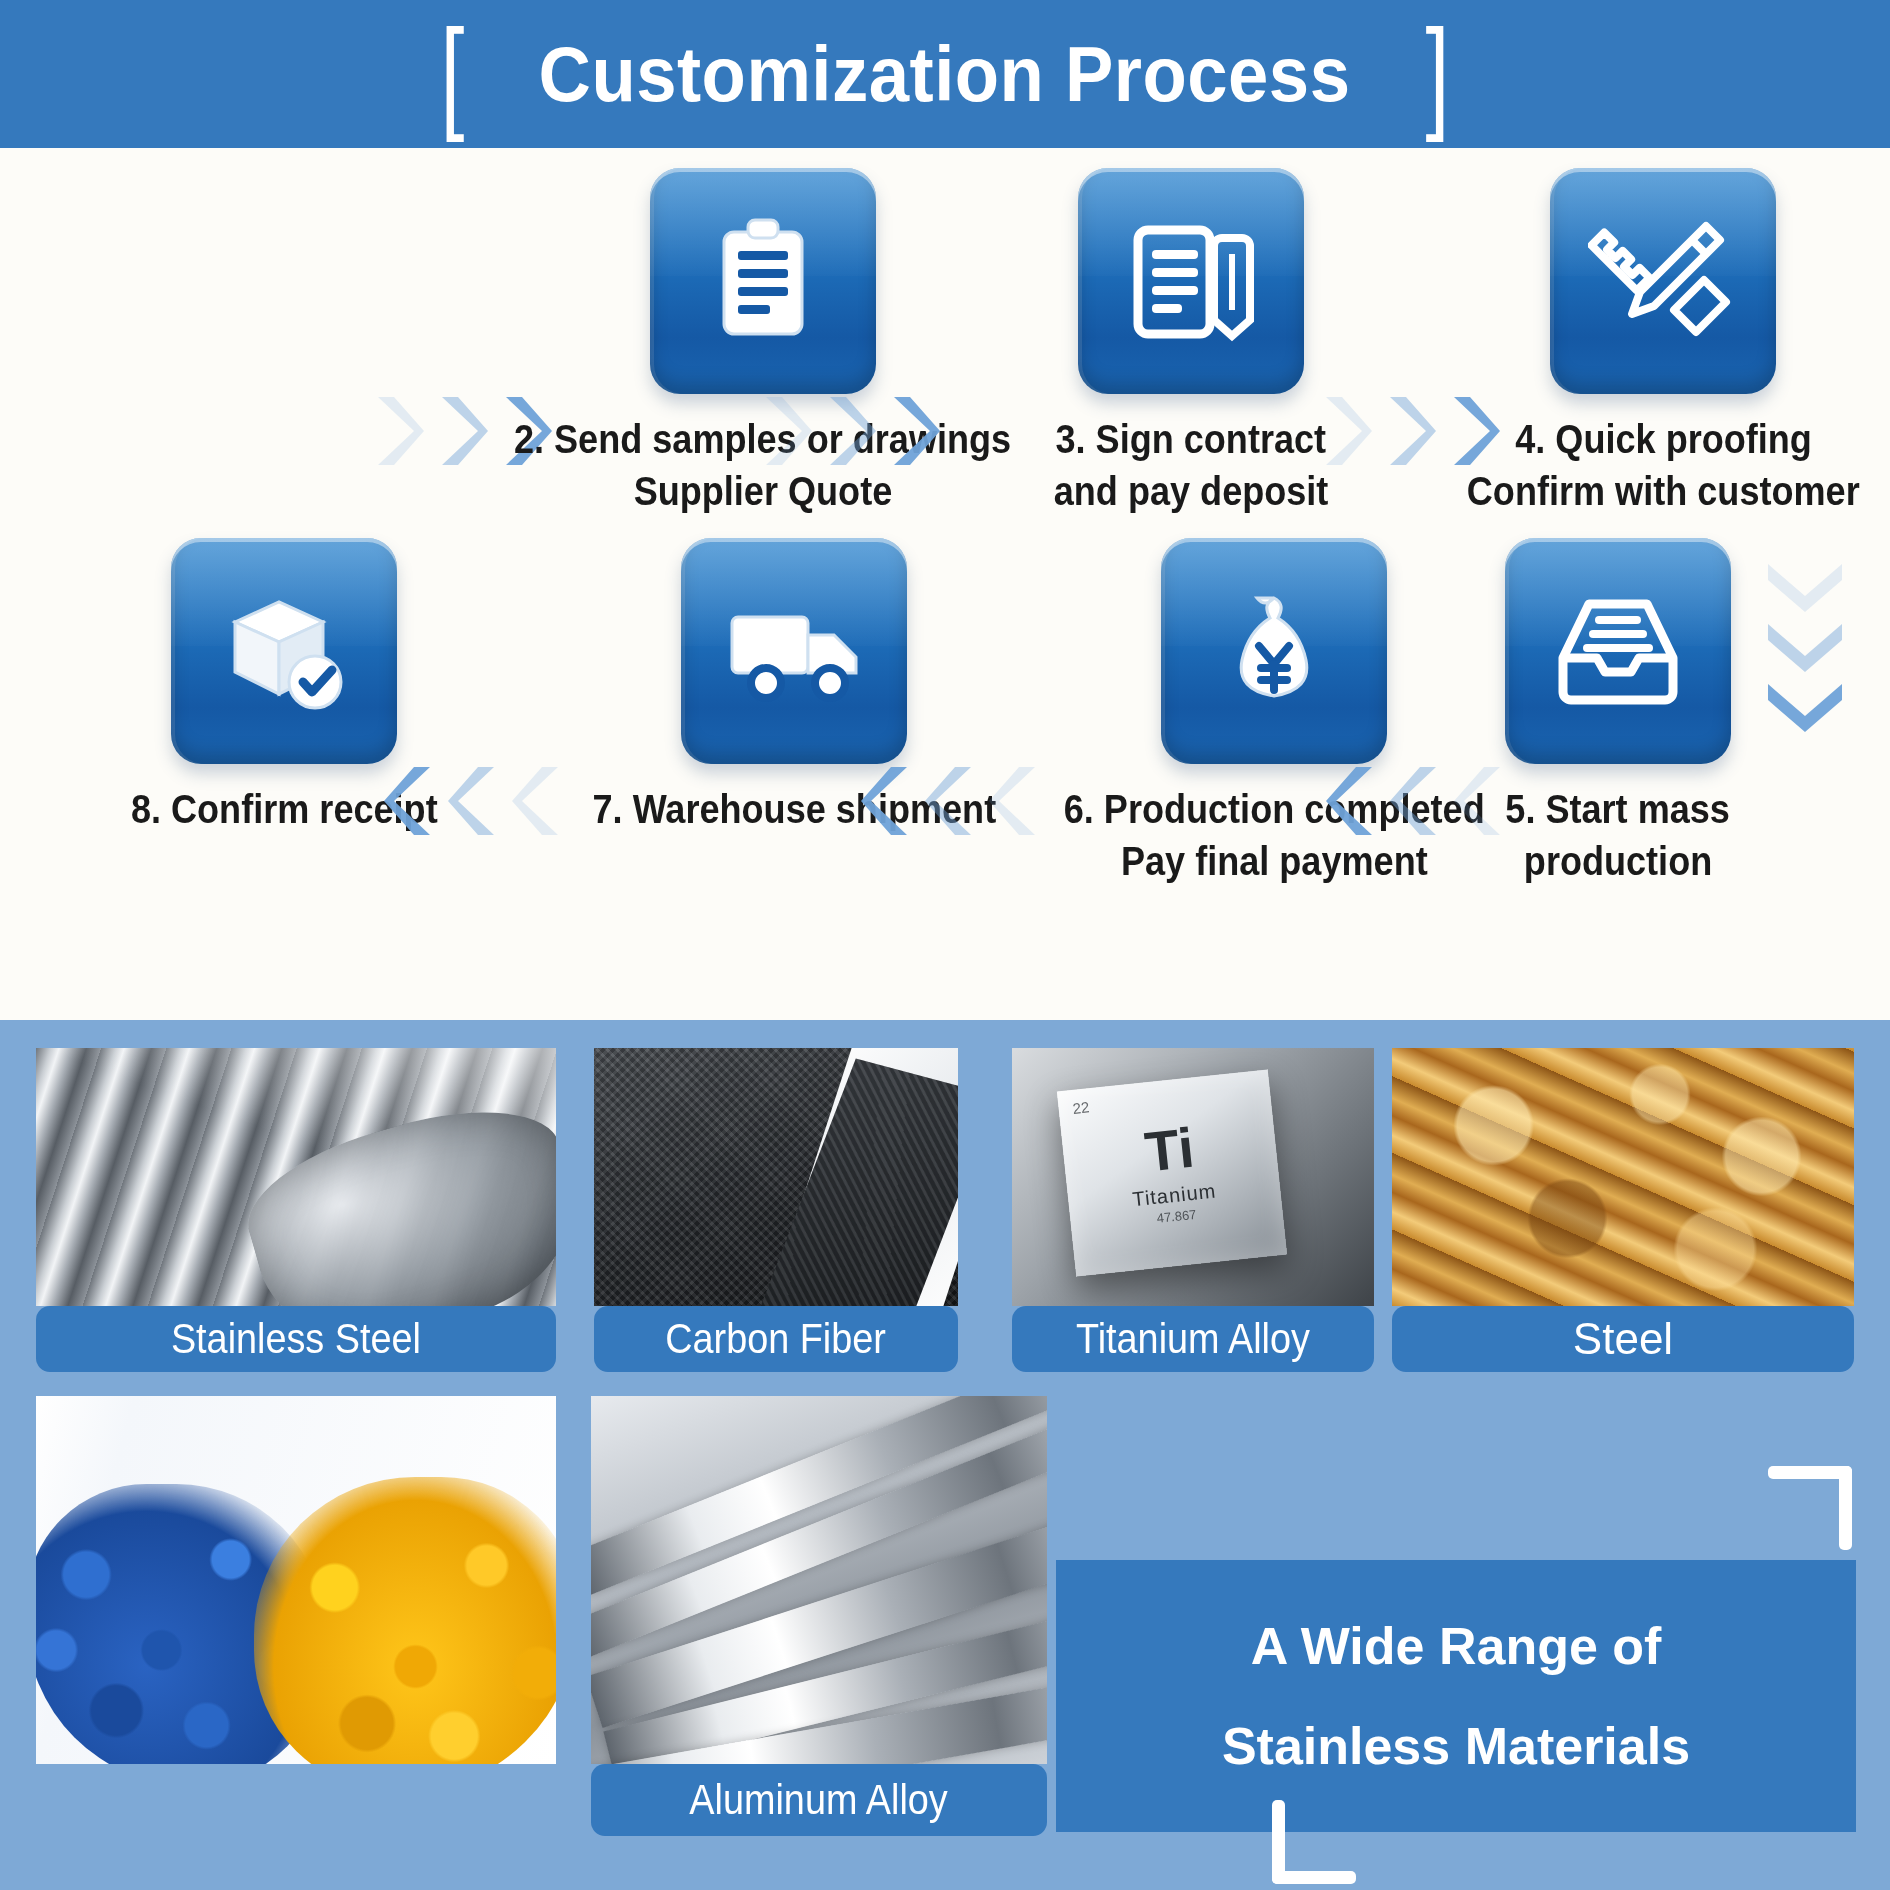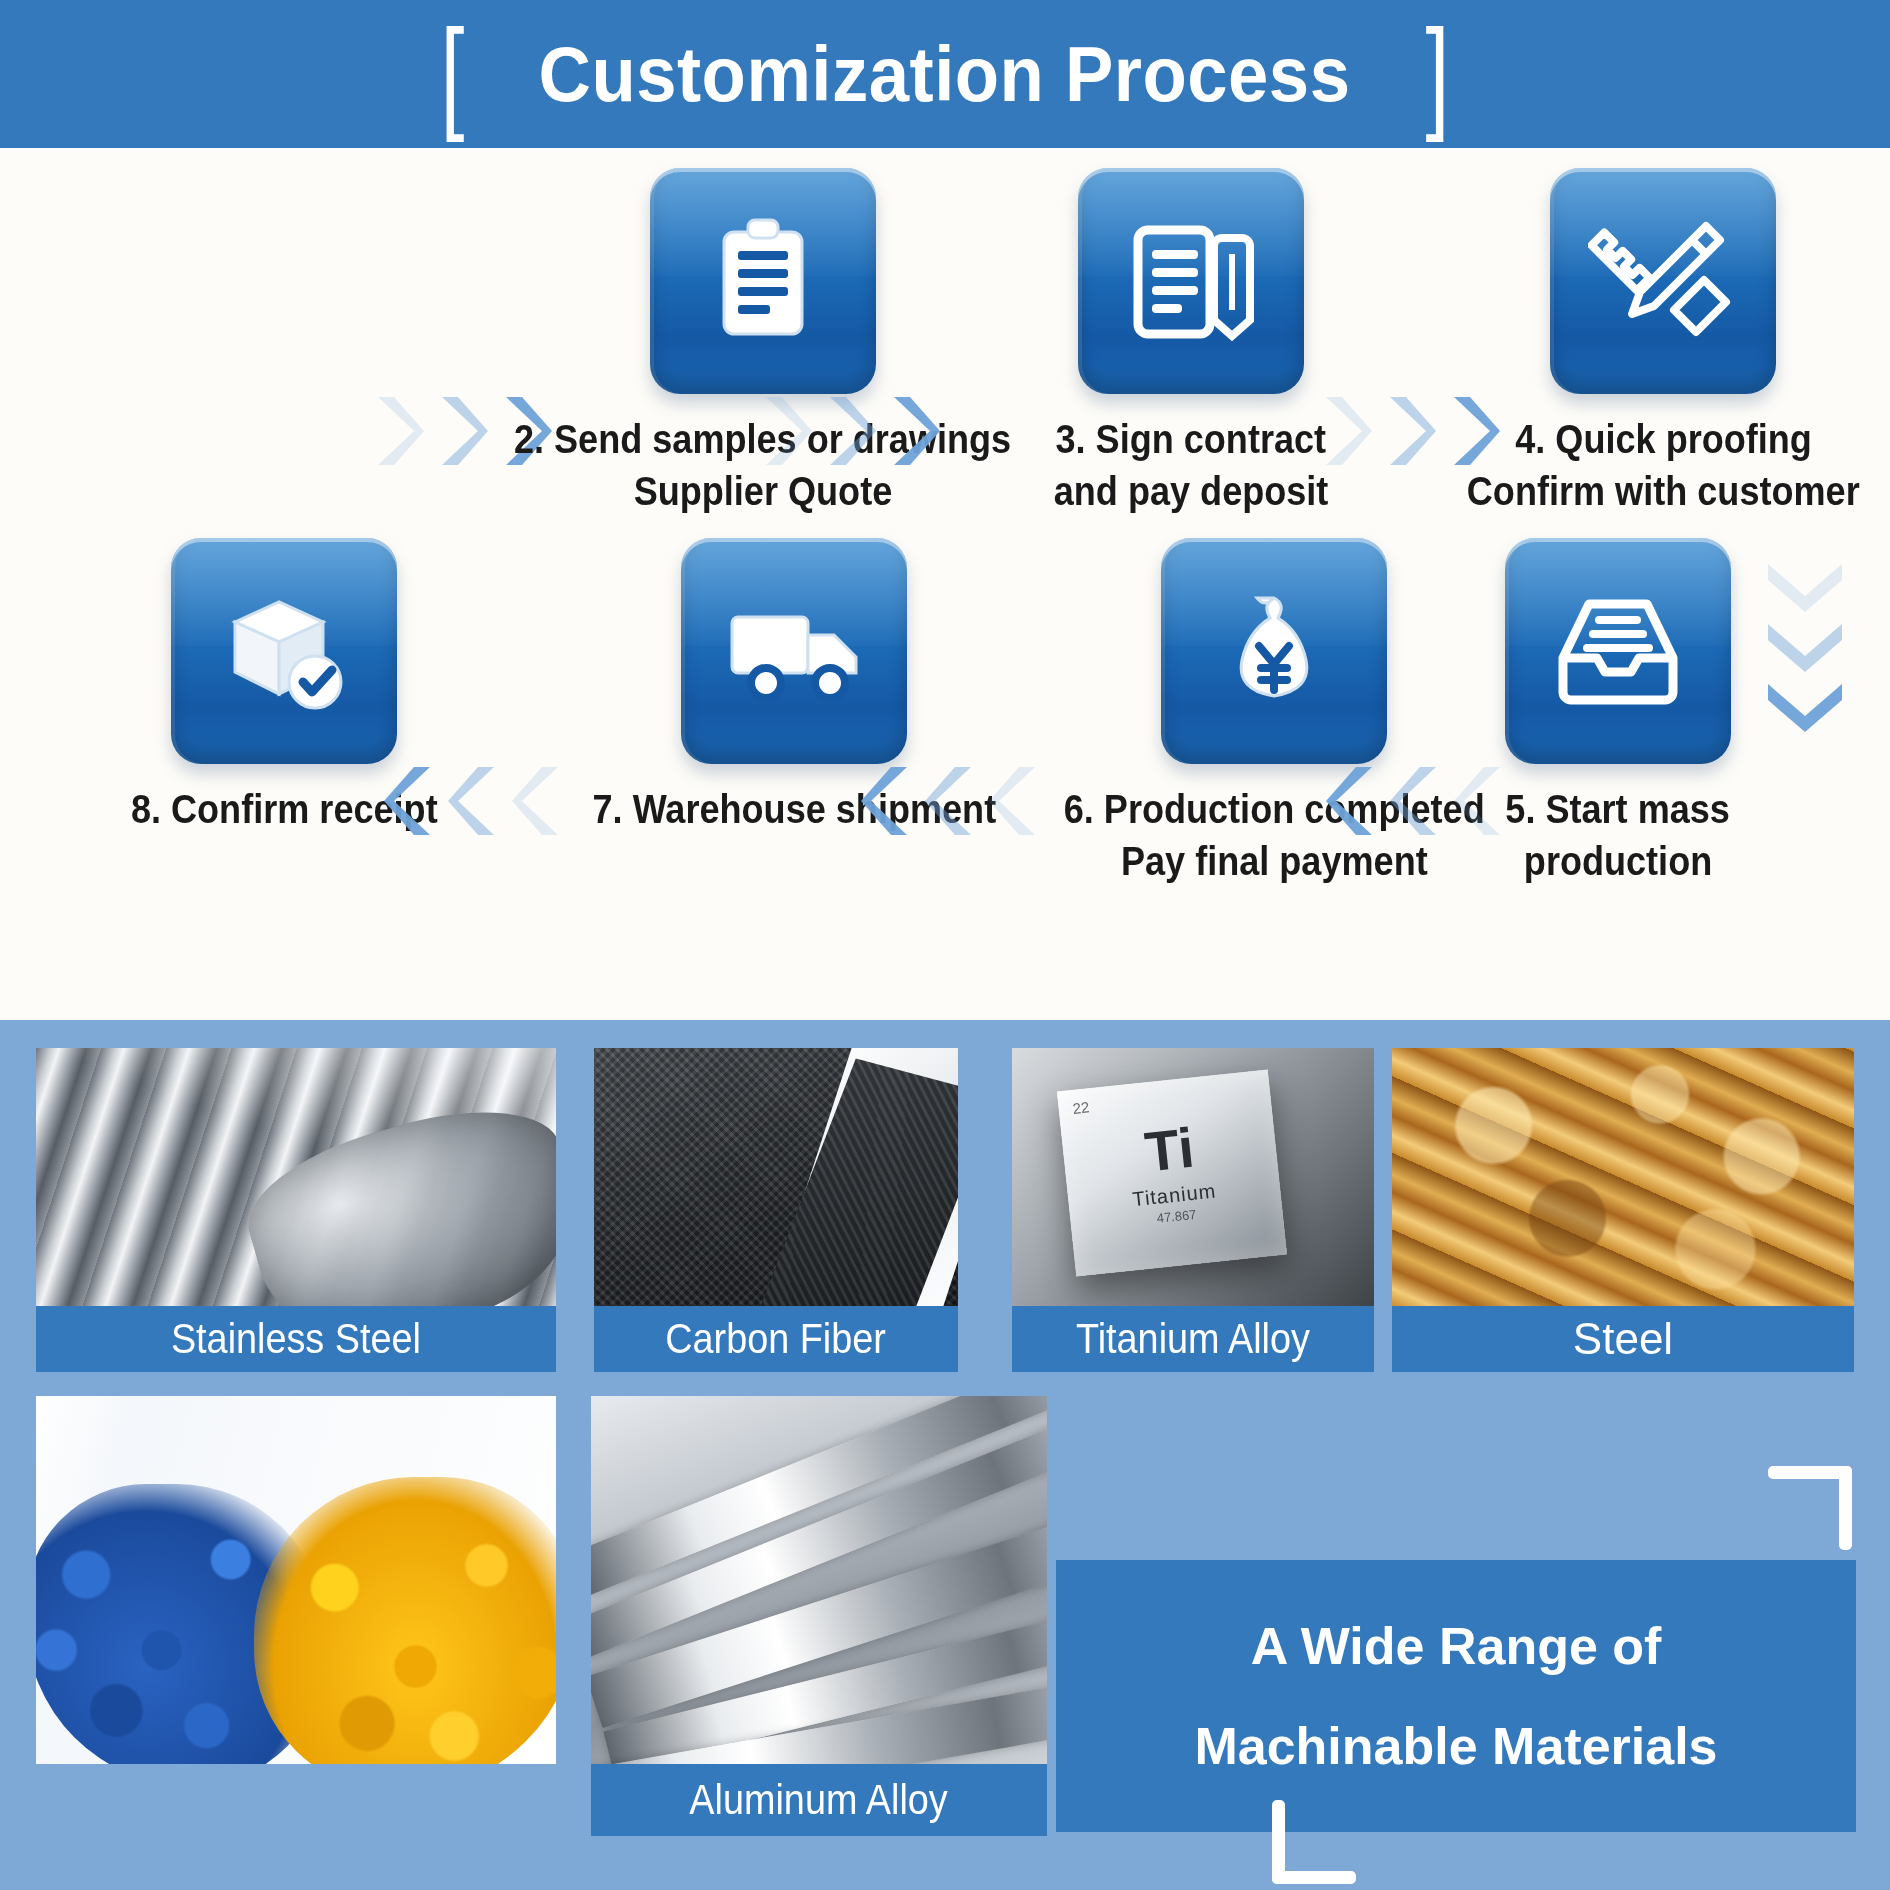--- a/index.html
+++ b/index.html
@@ -98,21 +98,21 @@
     background: #7ea9d6;
   }
   .card { position: absolute; overflow: hidden; }
   .card-photo { width: 100%; position: relative; overflow: hidden; }
   .card-caption {
     background: #3579bd;
     color: #ffffff;
     text-align: center;
     font-size: 42px;
     line-height: 1;
-    display: flex; align-items: center; justify-content: center;
+    display: flex; align-items: center; justify-content: center; border-radius: 14px;
   }
   .cap-cond { transform: scaleX(0.9); }
 
   
   .ph-steel {
     background:
       repeating-linear-gradient(108deg,
         #6f757c 0px, #c9ced3 14px, #f2f4f6 22px, #a7adb4 34px, #575d64 48px, #8d939a 62px),
       linear-gradient(180deg,#ffffff,#e9ebed);
   }
@@ -494,21 +494,21 @@
         <div class="alu-tube" style="left:10px; top:272px; width:520px; height:44px; transform:rotate(-14deg);"></div>
         <div class="alu-tube" style="left:-40px; top:330px; width:560px; height:52px; transform:rotate(-10deg);"></div>
       </div>
       <div class="card-caption" style="height:72px;">
         <span class="cap-cond">Aluminum Alloy</span>
       </div>
     </div>
 
     <div id="blurb" style="left:1056px; top:540px; width:800px; height:272px;">
       <span class="blurb-line">A Wide Range of</span>
-      <span class="blurb-line">Machinable Materials</span>
+      <span class="blurb-line">Stainless Materials</span>
     </div>
 
     <div class="corner" style="left:1768px; top:446px; width:84px; height:84px;">
       <span style="left:0; top:0; width:84px; height:13px;"></span>
       <span style="right:0; top:0; width:13px; height:84px;"></span>
     </div>
     <div class="corner" style="left:1272px; top:780px; width:84px; height:84px;">
       <span style="left:0; top:0; width:13px; height:84px;"></span>
       <span style="left:0; bottom:0; width:84px; height:13px;"></span>
     </div>

